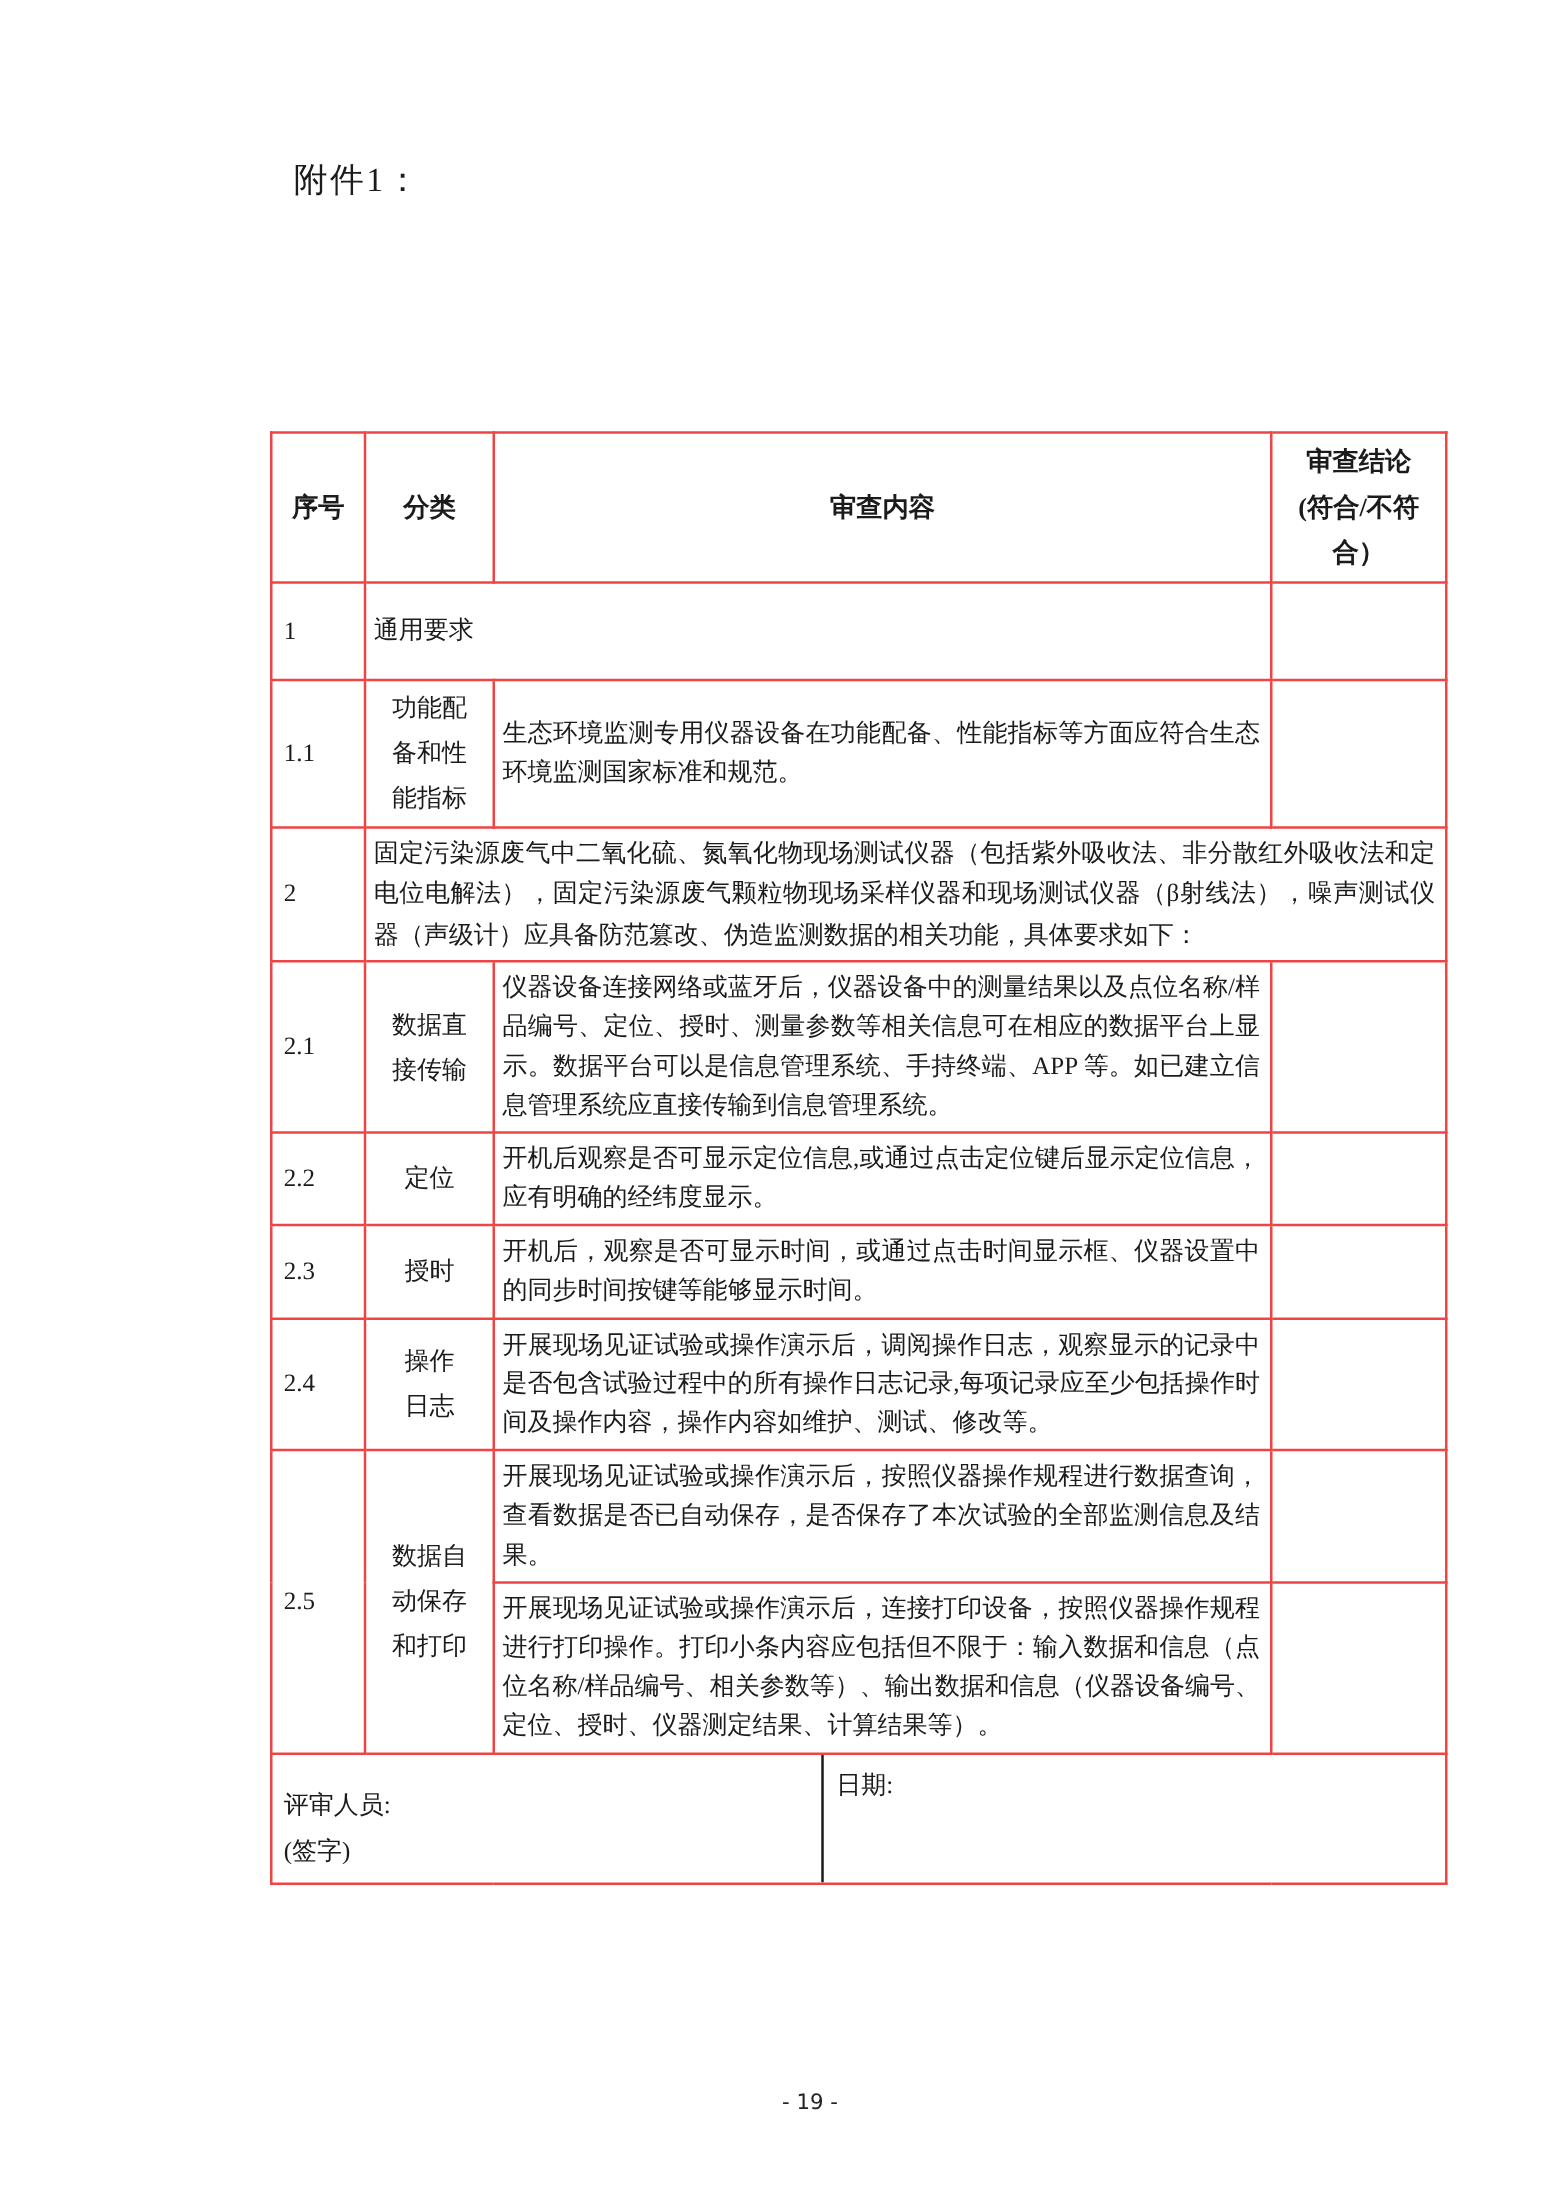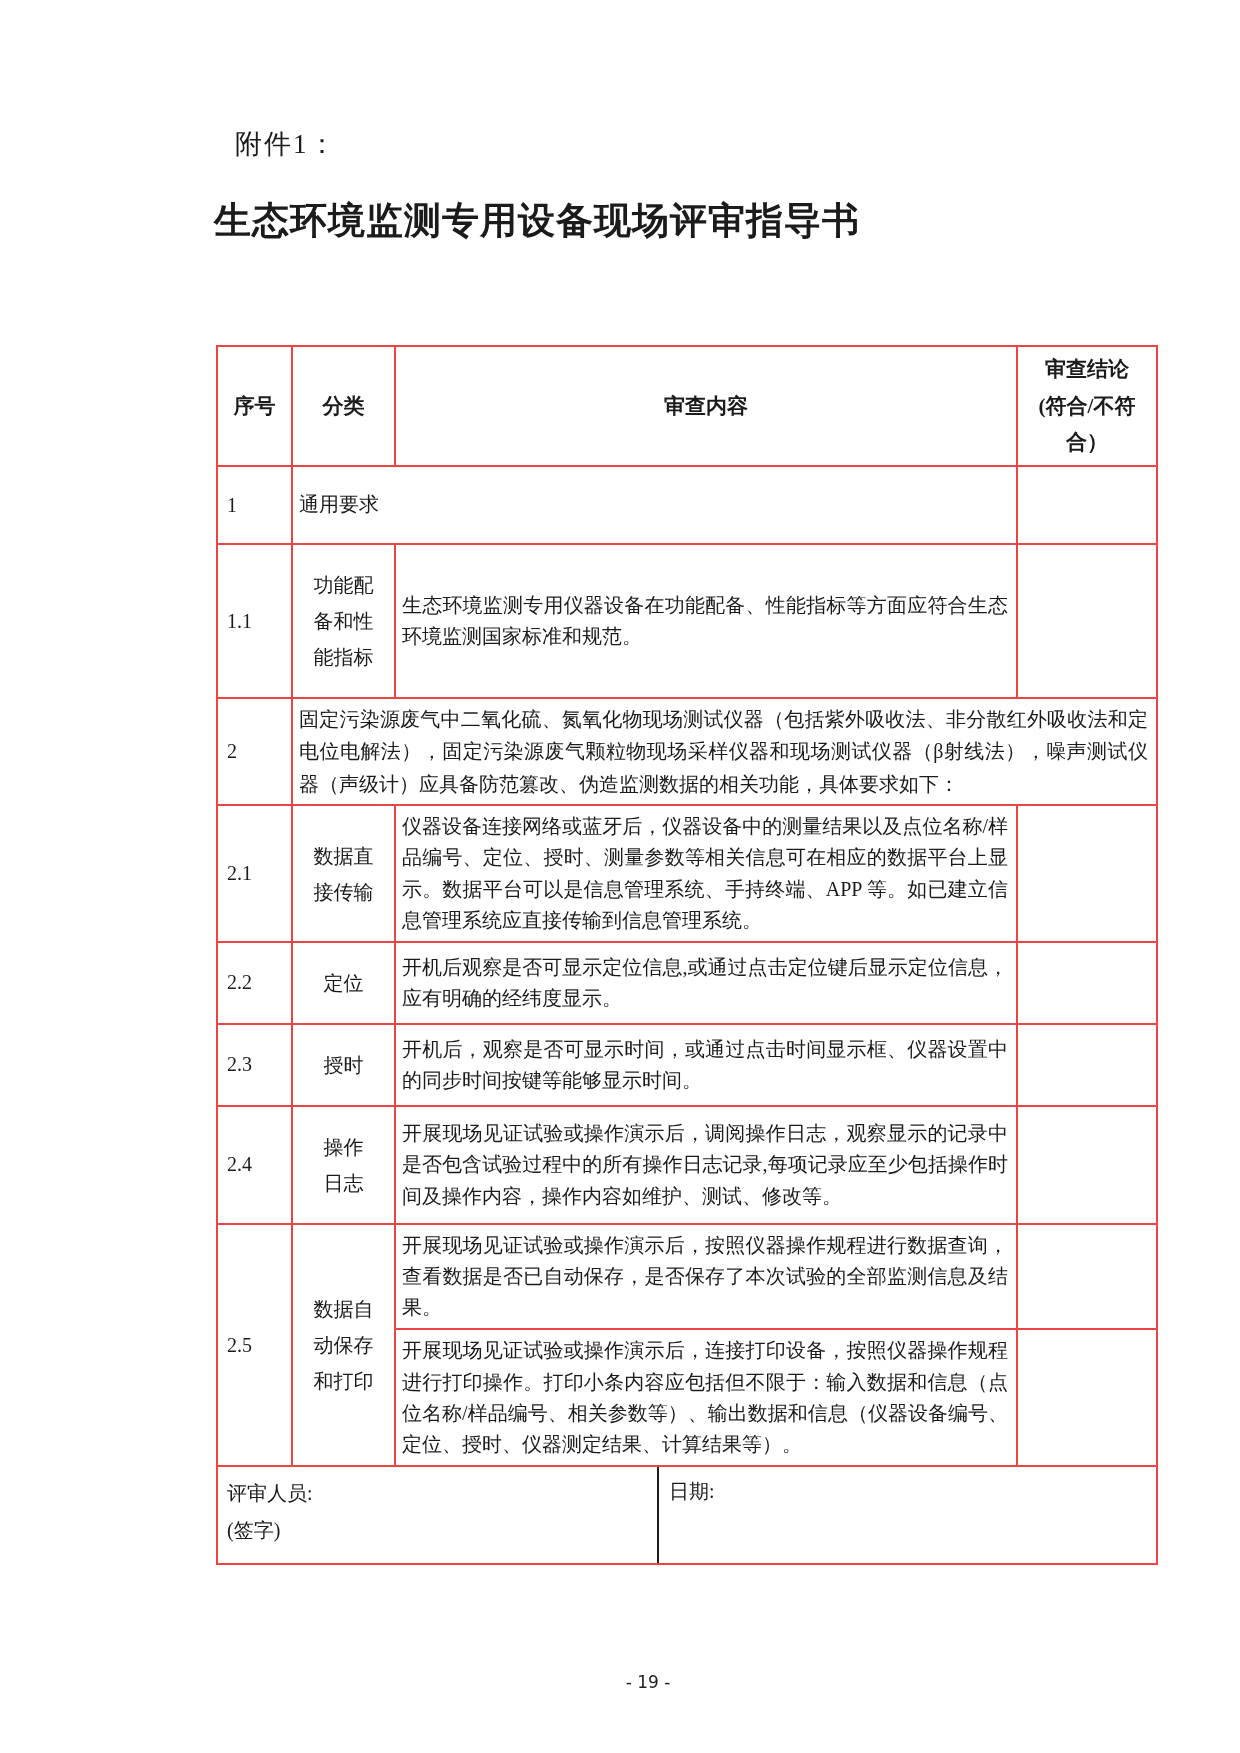--- a/index.html
+++ b/index.html
@@ -38,38 +38,38 @@
     font-size:21px; font-weight:bold;
     text-align:center; line-height:1.75;
     white-space:pre-line;
   }
   td.seq {
     text-align:left; padding-left:9px;
     font-size:20px;
   }
   td.cat {
     text-align:center; line-height:1.8;
-    white-space:pre-line; padding:22px 2px;
+    white-space:pre-line; padding:4px 2px;
   }
   td.cnt {
     text-align:justify; line-height:1.56;
     padding:5px 8px 5px 6px;
     border-radius:15px;
   }
   td.wide {
     text-align:justify; line-height:1.62;
     padding:4px 8px 4px 6px;
   }
   tr.r1 td { height:66px; }
   td.empty { background:#ffffff; }
   td.footcell { padding:0; vertical-align:top; }
   .footwrap { display:flex; min-height:96px; }
   .foot-left {
     width:430px; border-right:2px solid #1b1b1b;
-    padding:8px 0 6px 9px;
+    padding:22px 0 6px 9px;
     font-size:20px; line-height:1.85; white-space:pre-line;
   }
   .foot-right {
     flex:1; padding:6px 0 6px 10px;
     font-size:20px; line-height:1.85;
   }
   .footnote {
     margin:14px 0 0 13px;
     font-size:17.5px; letter-spacing:0.3px;
   }
@@ -80,21 +80,20 @@
     font-size:17px; color:#222;
   }
 </style>
 </head>
 <body>
 
 <div class="page">
 
   <div class="attachment">附件1：</div>
 
-  <div class="doc-title">生态环境监测专用设备现场评审指导书</div>
 
   <div class="content">
     <table class="review">
       <colgroup>
         <col style="width:75px">
         <col style="width:103px">
         <col style="width:622px">
         <col style="width:140px">
       </colgroup>
 

